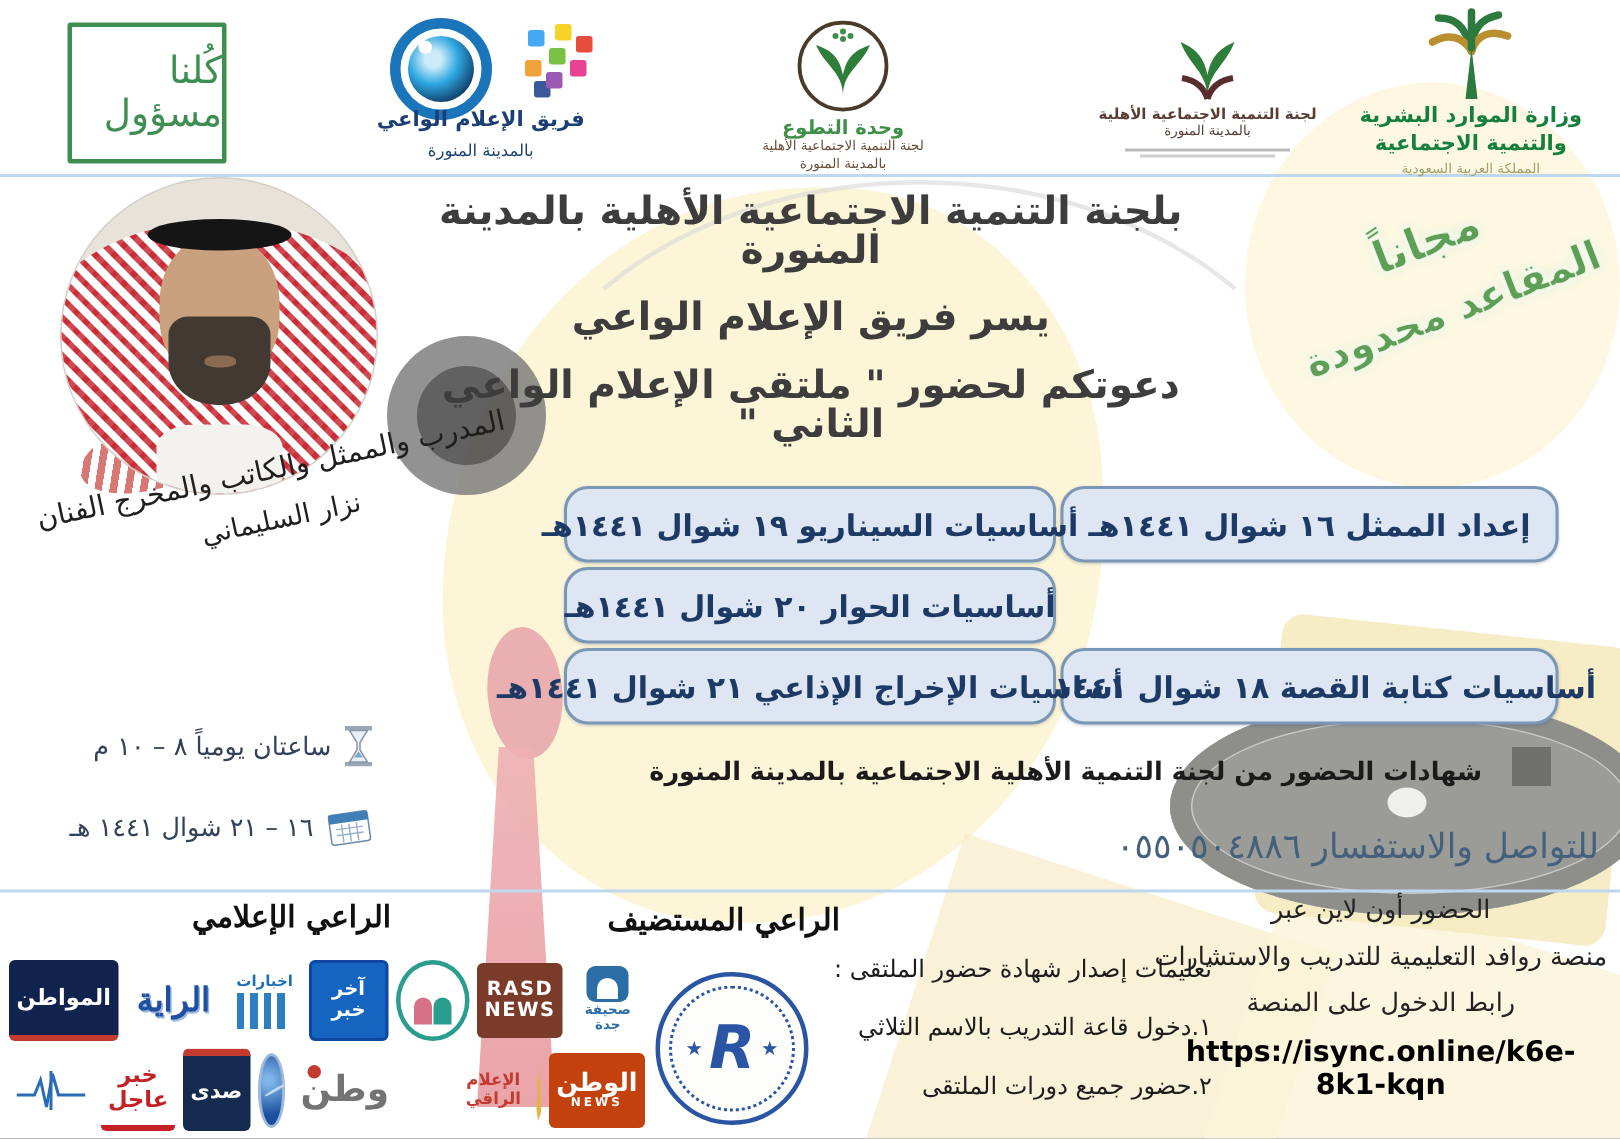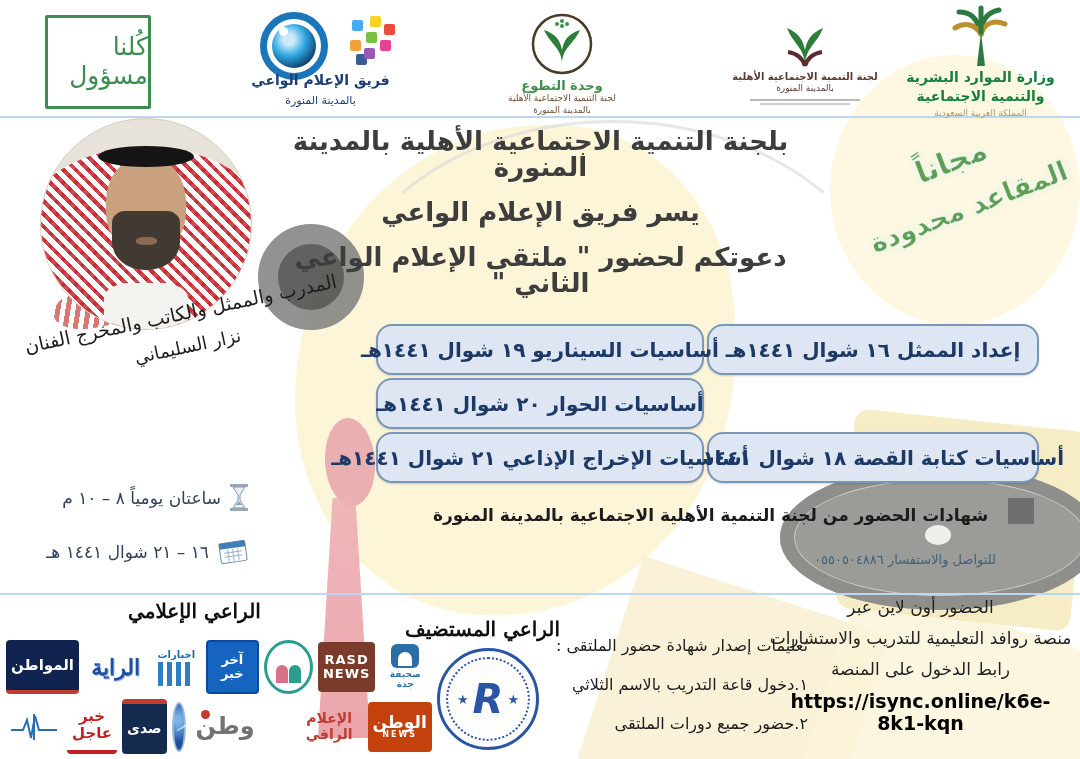--- a/index.html
+++ b/index.html
@@ -71,25 +71,25 @@
     display:flex;align-items:center;justify-content:center;white-space:nowrap;
     font-weight:bold;color:#1d3a66;font-size:20px;box-shadow:0 1px 2px rgba(60,80,110,.25);}
   .col-r{left:707px;width:328px;}
   .col-l{left:376px;width:324px;}
   .row1{top:324px;}.row2{top:378px;}.row3{top:432px;}
   
   .daily,.dates{left:14px;width:235px;display:flex;align-items:center;gap:8px;color:#33425c;font-size:17px;font-weight:500;}
   .daily{top:484px;}
   .dates{top:538px;}
   .cert{left:388px;top:505px;width:645px;text-align:center;font-weight:bold;color:#1b1b1b;font-size:17px;}
-  .contact{left:740px;top:552px;width:330px;text-align:center;color:#45607c;font-size:13px;}
+  .contact{left:740px;top:552px;width:330px;text-align:center;color:#45607c;font-size:23px;}
   
   .sponsor-label{font-weight:bold;color:#101010;font-size:20px;font-family:"DejaVu Serif",serif;letter-spacing:1px;}
   .media-label{left:128px;top:599px;}
-  .host-label{left:405px;top:601px;margin-top:16px;}
+  .host-label{left:405px;top:601px;}
   .online{left:768px;top:597px;width:305px;text-align:center;color:#222;font-size:17px;}
   .online div{margin-bottom:11px;}
   .online-url{direction:ltr;font-weight:bold;color:#000;font-size:19px;margin-top:6px;}
   .instructions{left:518px;top:636px;width:290px;text-align:right;color:#1c1c1c;font-size:16px;}
   .instructions div{margin-bottom:20px;}
   .seal{left:437px;top:648px;width:96px;height:96px;border-radius:50%;border:3px solid #2a55a4;background:#fdfdfb;
     display:flex;align-items:center;justify-content:center;gap:4px;}
   .seal::before{content:"";position:absolute;inset:6px;border:2px dotted #2a55a4;border-radius:50%;}
   .seal .R{color:#2a55a4;font-size:40px;font-weight:bold;font-style:italic;}
   .seal .star{color:#2a55a4;font-size:13px;}
@@ -112,21 +112,21 @@
   .mosque{width:28px;height:24px;background:#2b6ea5;border-radius:6px;position:relative;overflow:hidden;}
   .mosque::after{content:"";position:absolute;left:7px;top:8px;width:14px;height:14px;background:#fff;border-radius:50% 50% 0 0;}
   .t-heart{width:56px;gap:0;}
   .t-ajel{width:66px;color:#c42127;font-size:15px;border-bottom:4px solid #c42127;}
   .t-sada{background:#142a4e;color:#fff;width:56px;font-size:14px;border-top:5px solid #c23b2e;}
   .t-globe{width:46px;height:46px;border-radius:50%;border:2px solid #9db7dd;
     background:radial-gradient(circle at 35% 35%,#7db3e8 10%,#1b4f9c 75%);position:relative;}
   .t-globe::after{content:"";position:absolute;inset:8px;border:1px solid rgba(255,255,255,.6);border-radius:50%;transform:rotate(60deg) scaleY(.5);}
   .t-watan{width:62px;color:#737373;font-size:24px;position:relative;}
   .t-watan i{position:absolute;top:8px;left:10px;width:9px;height:9px;border-radius:50%;background:#c23b2e;}
-  .t-raqi{width:58px;color:#101010;font-size:14px;margin-left:36px;}
+  .t-raqi{width:58px;color:#101010;font-size:11px;margin-left:36px;}
   .t-raqi span{color:#c23b2e;}
   .bird{width:34px;height:42px;background:#e5b33b;clip-path:polygon(10% 80%,45% 55%,20% 30%,60% 38%,80% 5%,85% 55%,100% 85%,40% 100%);}
   .t-alwatan{background:#c2410c;color:#fff;width:62px;font-size:17px;}
   .t-alwatan small{font-size:8px;letter-spacing:2px;}
   svg{display:block;}
 </style>
 </head>
 <body>
 
 <div class="poster">

